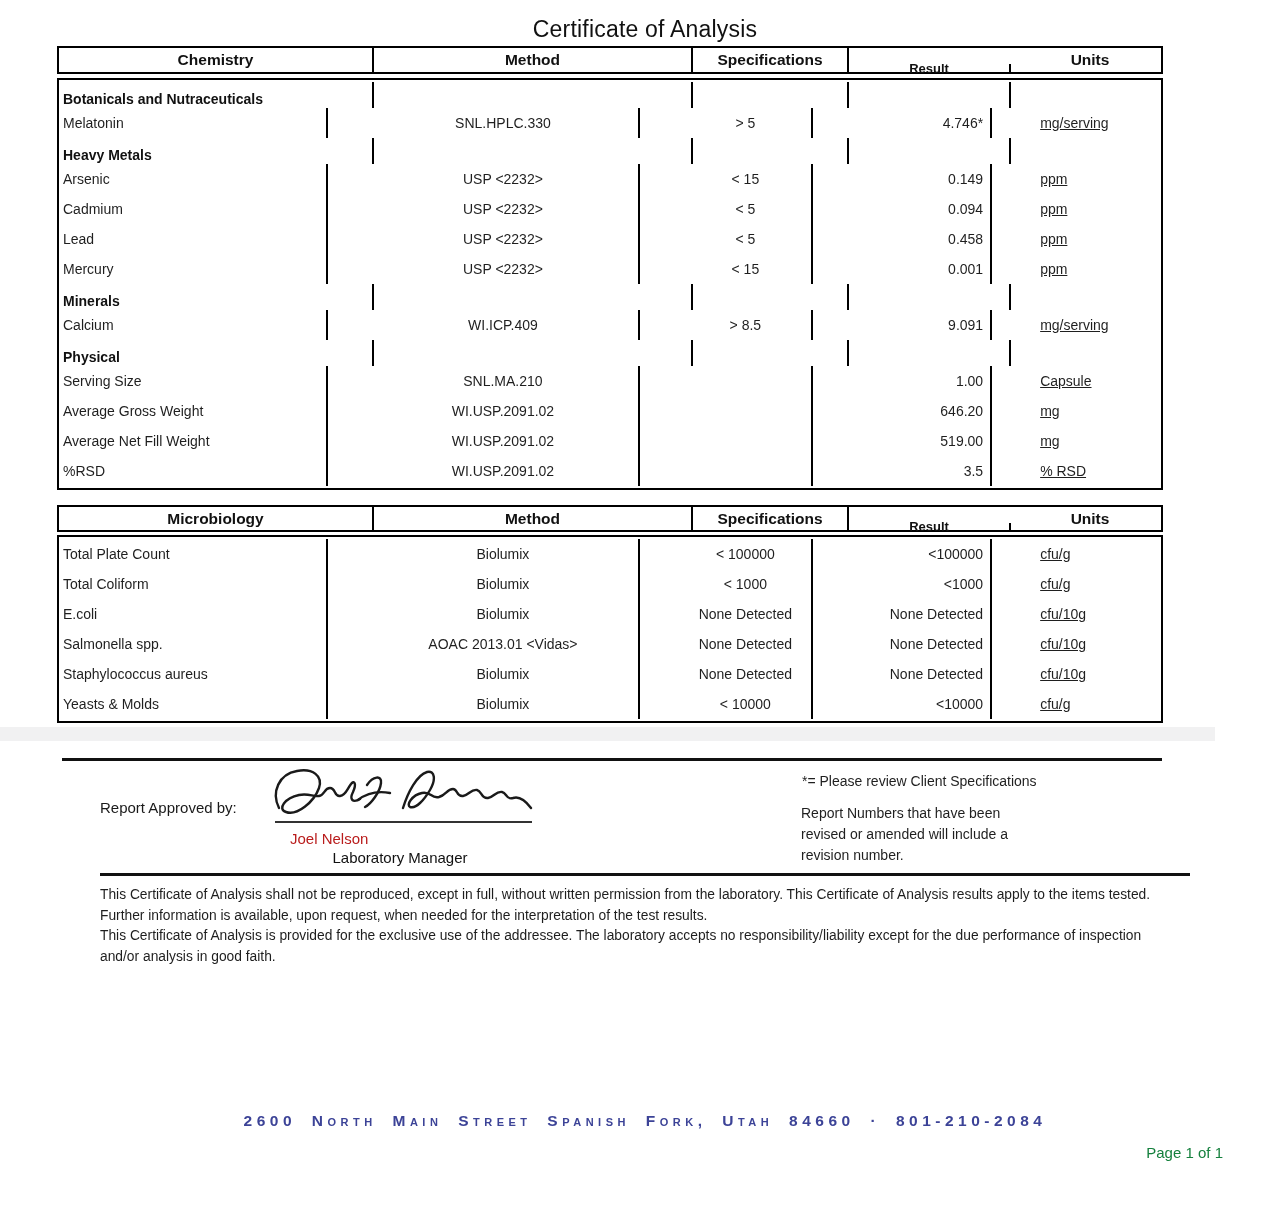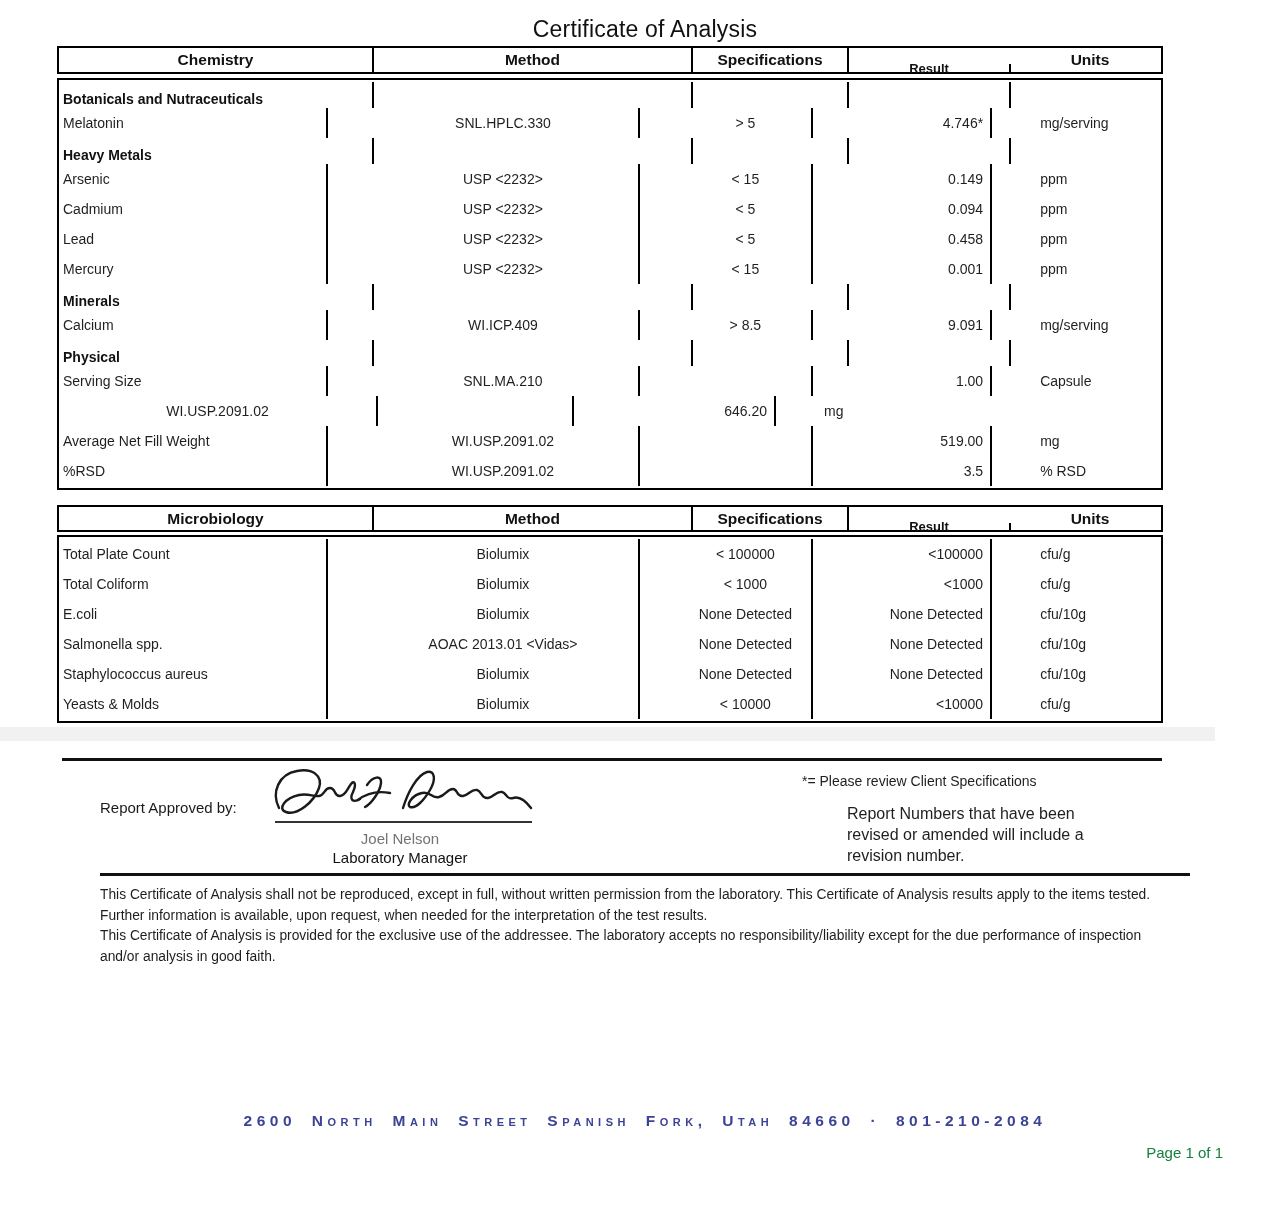--- a/index.html
+++ b/index.html
@@ -19,43 +19,43 @@
   .hcell.c3{font-size:13px;margin-top:16px;}
 
   .coa-body{position:absolute;left:57px;width:1106px;display:flex;flex-direction:column;
             border:2px solid #000;box-sizing:border-box;background:#fff;
             padding-top:2px;padding-bottom:2px;}
   .row{display:flex;flex:none;}
   .drow{height:30px;gap:40px;}
   .srow{height:26px;}
   .cell{display:flex;align-items:center;box-sizing:border-box;
         border-right:2px solid #000;font-size:14px;}
-  .cell:last-child{border-right:none;}
+  .cell:last-child{border-right:none;text-decoration:underline;}
   .srow .cell{align-items:flex-end;padding-bottom:1px;}
   .bold{font-weight:bold;color:#111;}
   .c0{width:315px;padding-left:4px;}
   .c1{width:319px;justify-content:center;text-align:left;}
   .c2{width:156px;justify-content:center;text-align:center;}
   .c3{width:162px;justify-content:flex-end;padding-right:7px;text-align:right;}
   .c4{width:150px;padding-left:8px;}
   .hcell.c0,.hcell.c3{justify-content:center;padding:0;}
 
   .gray-band{position:absolute;left:0;top:727px;width:1215px;height:14px;background:#f1f1f2;}
 
   .hr1{position:absolute;left:62px;top:758px;width:1100px;height:3px;background:#111;}
   .hr2{position:absolute;left:100px;top:873px;width:1090px;height:3px;background:#111;}
 
   .approve-label{position:absolute;left:100px;top:799px;font-size:15px;color:#1a1a1a;}
   .sig-line{position:absolute;left:275px;top:821px;width:257px;height:1.5px;background:#333;}
   .sig-svg{position:absolute;left:263px;top:764px;}
-  .sig-name{position:absolute;left:290px;top:830px;width:220px;text-align:center;font-size:15px;color:#737373;}
+  .sig-name{position:absolute;left:290px;top:830px;width:220px;font-size:15px;color:#b91c1c;}
   .sig-title{position:absolute;left:280px;top:849px;width:240px;text-align:center;font-size:15px;color:#111;}
 
   .note-star{position:absolute;left:802px;top:773px;font-size:14px;color:#1f1f1f;}
-  .note-rev{position:absolute;left:847px;top:803px;width:237px;font-size:16px;line-height:21px;color:#1f1f1f;}
+  .note-rev{position:absolute;left:801px;top:803px;width:237px;font-size:14px;line-height:21px;color:#1f1f1f;}
 
   .disclaimer{position:absolute;left:100px;top:885px;width:1055px;font-size:13.8px;
               line-height:20.5px;color:#1e1e1e;}
   .disclaimer p{margin:0;}
 
   .address{position:absolute;left:0;top:1112px;width:1290px;text-align:center;
            font-weight:bold;font-variant:small-caps;letter-spacing:4.5px;word-spacing:7px;
            font-size:15.5px;}
   .page-num{position:absolute;right:57px;top:1144px;font-size:15px;color:#15803d;}
 </style>
@@ -146,20 +146,21 @@
           <div class="cell c4"></div>
         </div>
         <div class="row drow">
           <div class="cell c0">Serving Size</div>
           <div class="cell c1">SNL.MA.210</div>
           <div class="cell c2"></div>
           <div class="cell c3">1.00</div>
           <div class="cell c4">Capsule</div>
         </div>
         <div class="row drow">
+          <div class="cell c0">Average Gross Weight</div>
           <div class="cell c1">WI.USP.2091.02</div>
           <div class="cell c2"></div>
           <div class="cell c3">646.20</div>
           <div class="cell c4">mg</div>
         </div>
         <div class="row drow">
           <div class="cell c0">Average Net Fill Weight</div>
           <div class="cell c1">WI.USP.2091.02</div>
           <div class="cell c2"></div>
           <div class="cell c3">519.00</div>

